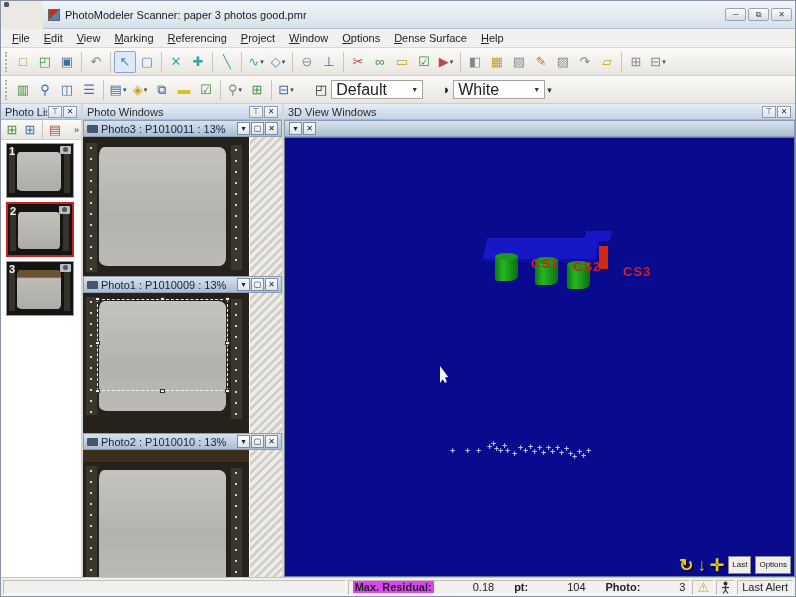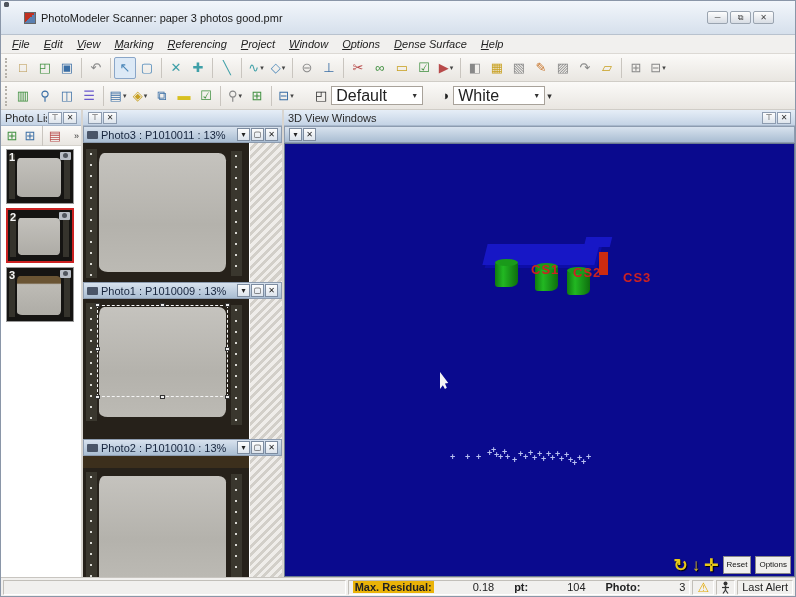--- a/index.html
+++ b/index.html
@@ -2,29 +2,29 @@
 <html><head>
 <meta charset="utf-8">
 <style>
   * { margin:0; padding:0; box-sizing:border-box; }
   html,body { width:796px; height:597px; overflow:hidden;
     font-family:"Liberation Sans", sans-serif; font-size:11px; color:#222;
     background:#ece9e4; }
   #app { width:796px; height:597px; border:1px solid #8a96a8; display:flex; flex-direction:column; position:relative; }
 
   
-  .titlebar { height:34px; background:linear-gradient(#f2f6fb,#d6e0ec); display:flex; align-items:center; padding:0 21px; border-bottom:1px solid #b8c2ce; flex:0 0 auto; }
+  .titlebar { height:28px; background:linear-gradient(#f2f6fb,#d6e0ec); display:flex; align-items:center; padding:0 3px; border-bottom:1px solid #b8c2ce; flex:0 0 auto;margin-left:42px; }
   .app-icon { width:12px; height:12px; margin:0 5px 0 2px; background:linear-gradient(135deg,#c03020 0 50%,#5a7fb0 50%); border:1px solid #666; }
   .titlebar .title { flex:1; font-size:11px; color:#1a1a1a; white-space:nowrap; overflow:hidden; }
   .winbtns { display:flex; gap:2px; }
   .winbtn { width:21px; height:13px; background:linear-gradient(#fdfdfd,#d8dde4); border:1px solid #9aa4b0; border-radius:2px; font-size:8px; line-height:11px; text-align:center; color:#444; }
 
   
   .menubar { height:19px; background:#f1f0ee; display:flex; align-items:center; padding-left:4px; border-bottom:1px solid #dcd9d4; flex:0 0 auto; }
-  .menu-item { padding:2px 7px; cursor:default;font-style:italic; }
+  .menu-item { padding:2px 7px; cursor:default; }
   .menu-item u { text-decoration:underline; }
 
   
   .toolbar { height:28px; background:linear-gradient(#fbfaf8,#e9e6e1); border-bottom:1px solid #d0cdc7; display:flex; align-items:center; padding:0 4px; flex:0 0 auto; }
   .grip { width:4px; height:20px; margin-right:3px; border-left:2px dotted #b5b1aa; }
   .tbtn { min-width:22px; height:22px; display:flex; align-items:center; justify-content:center; border:1px solid transparent; border-radius:2px; padding:0 1px; }
   .tbtn.pressed { border-color:#8aa6c8; background:#dce9f6; }
   .tbtn .glyph { font-size:13px; line-height:1; }
   .tbtn .dd { font-size:7px; color:#444; margin-left:1px; }
   .tsep { width:1px; height:20px; background:#c9c5bf; margin:0 3px; }
@@ -85,21 +85,21 @@
   .cursor-arrow { position:absolute; left:155px; top:228px; width:11px; height:17px; background:#f4f4f4;
      clip-path:polygon(0 0,0 100%,26% 78%,45% 100%,62% 92%,45% 68%,75% 64%); filter:drop-shadow(1px 1px 0 #000); }
   .viewer-controls { position:absolute; right:3px; bottom:2px; display:flex; align-items:center; gap:4px; }
   .vc-glyph { color:#e8c818; font-size:17px; font-weight:bold; line-height:1; text-shadow:1px 1px 1px #000; }
   .vc-btn { height:18px; background:#f0efed; border:1px solid #888; font-size:8px; padding:0 3px; line-height:16px; color:#111; }
 
   
   #statusbar { height:19px; background:#f1f0ee; border-top:1px solid #c8c5c0; display:flex; align-items:center; padding:1px 2px; flex:0 0 auto; gap:2px; }
   .scell { height:15px; border:1px solid #c2bfb9; border-right-color:#fff; border-bottom-color:#fff; display:flex; align-items:center; padding:0 4px; white-space:nowrap; }
   .scell.grow { flex:1; }
-  .hl { background:#eab308; padding:0 2px; font-weight:bold; }
+  .hl { background:#d946ef; padding:0 2px; font-weight:bold; }
   .sb-b { font-weight:bold; margin-left:20px; }
   .sb-v { margin-left:3px;padding-left:36px; }
   .warn-glyph { color:#e2a800; font-size:13px; }
 </style>
 </head>
 <body>
 
 <div id="app">
 
   <div class="titlebar">
@@ -329,20 +329,21 @@
           <div class="cam"></div>
           <div class="stripL"></div>
           <div class="stripR"></div>
           <div class="blob" style="background:linear-gradient(#6a5433 0 18%,#bdbbb5 22%,#aeaca6)"></div>
         </div>
       </div>
     </div>
 
     <div id="photo-windows-panel">
       <div class="panel-header">
+        <span class="ph-title">Photo Windows</span>
         <span class="hbtn">⊤</span>
         <span class="hbtn">✕</span>
       </div>
 
       <div class="subwin" style="flex:0 0 156px;">
         <div class="subwin-title">
           <div class="cam" style="position:static;margin-right:3px;background:#4a5568;"></div>
           <span class="st-text">Photo3 : P1010011 : 13%</span>
           <span class="swbtn">▾</span>
           <span class="swbtn">▢</span>
@@ -418,21 +419,21 @@
         <div class="cyl" style="left:282px;top:126px;"></div>
         <div class="redbar"></div>
         <span class="cs-label" style="left:246px;top:118px;">CS1</span>
         <span class="cs-label" style="left:288px;top:121px;">CS2</span>
         <span class="cs-label" style="left:338px;top:126px;">CS3</span>
         <div class="cursor-arrow"></div>
         <div class="viewer-controls">
           <span class="vc-glyph">↻</span>
           <span class="vc-glyph">↓</span>
           <span class="vc-glyph">✛</span>
-          <span class="vc-btn">Reset</span>
+          <span class="vc-btn">Last</span>
           <span class="vc-btn">Options</span>
         </div>
       <span class="pt" style="left: 165px; top: 309px;">+</span>
           <span class="pt" style="left: 180px; top: 309px;">+</span>
           <span class="pt" style="left: 191px; top: 309px;">+</span>
           <span class="pt" style="left: 202px; top: 305px;">+</span>
           <span class="pt" style="left: 206px; top: 302px;">+</span>
           <span class="pt" style="left: 209px; top: 307px;">+</span>
           <span class="pt" style="left: 213px; top: 309px;">+</span>
           <span class="pt" style="left: 217px; top: 304px;">+</span>

